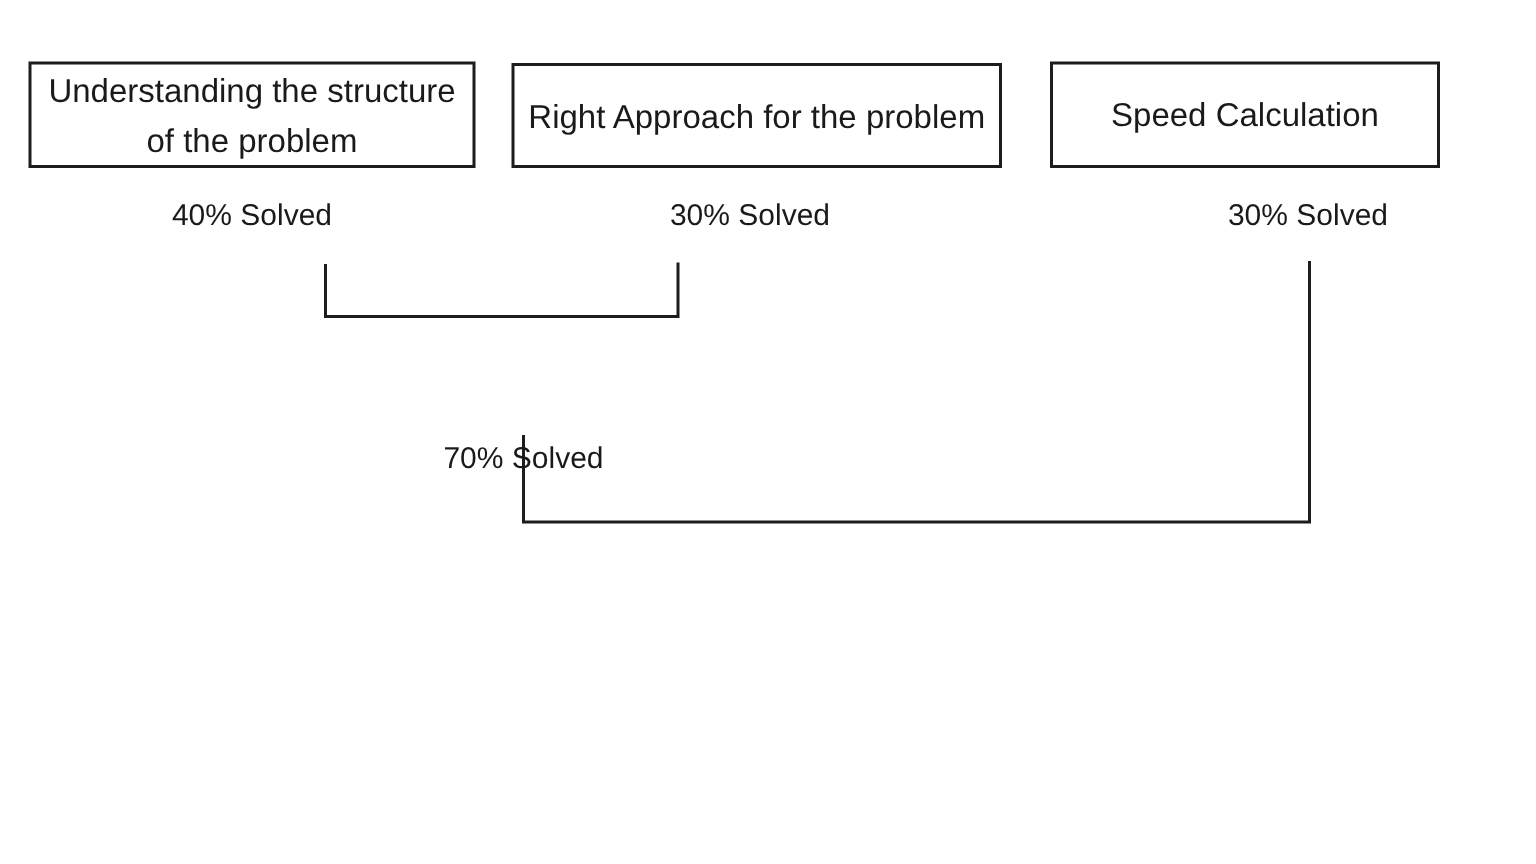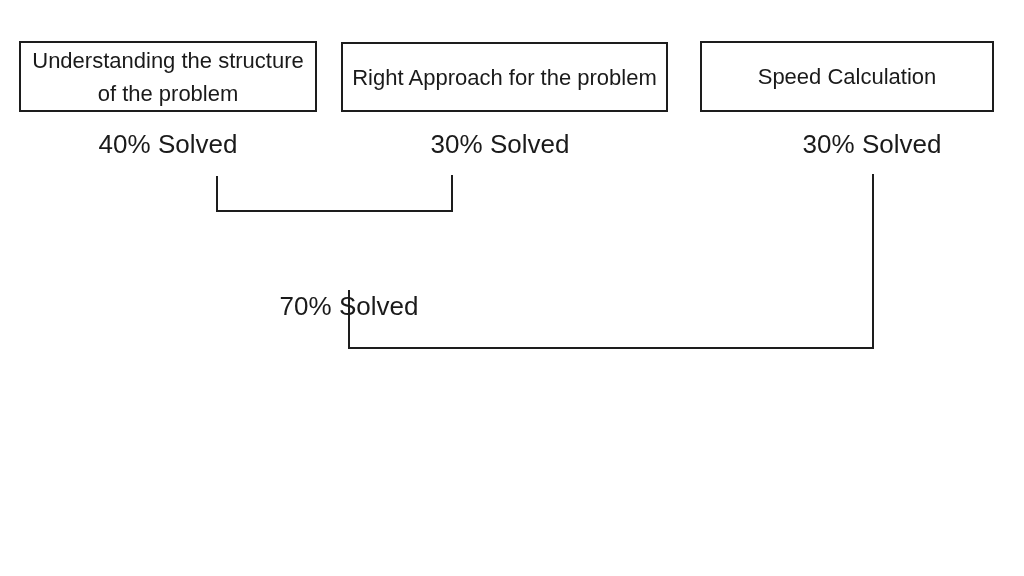--- a/index.html
+++ b/index.html
@@ -24,27 +24,27 @@
     display: flex;
     align-items: center;
     justify-content: center;
     text-align: center;
     font-size: 22px;
     line-height: 33px;
     padding: 0 6px;
   }
   .box-1 { left: 19px;  top: 41px; width: 298px; height: 71px; }
   .box-2 { left: 341px; top: 42px; width: 327px; height: 70px; }
-  .box-3 { left: 700px; top: 41px; width: 294px; height: 71px; }
+  .box-3 { left: 700px; top: 41px; width: 260px; height: 71px; }
 
   .pct-label {
     position: absolute;
     transform: translateX(-50%);
     white-space: nowrap;
-    font-size: 26px;
+    font-size: 20px;
     line-height: 24px;
   }
   .pct-1   { left: 168px; top: 132px; }
   .pct-2   { left: 500px; top: 132px; }
   .pct-3   { left: 872px; top: 132px; }
   .pct-70  { left: 349px; top: 246px; margin-top: 48px; }
   .pct-100 { left: 611px; top: 381px; }
 
   .connector-layer {
     position: absolute;

